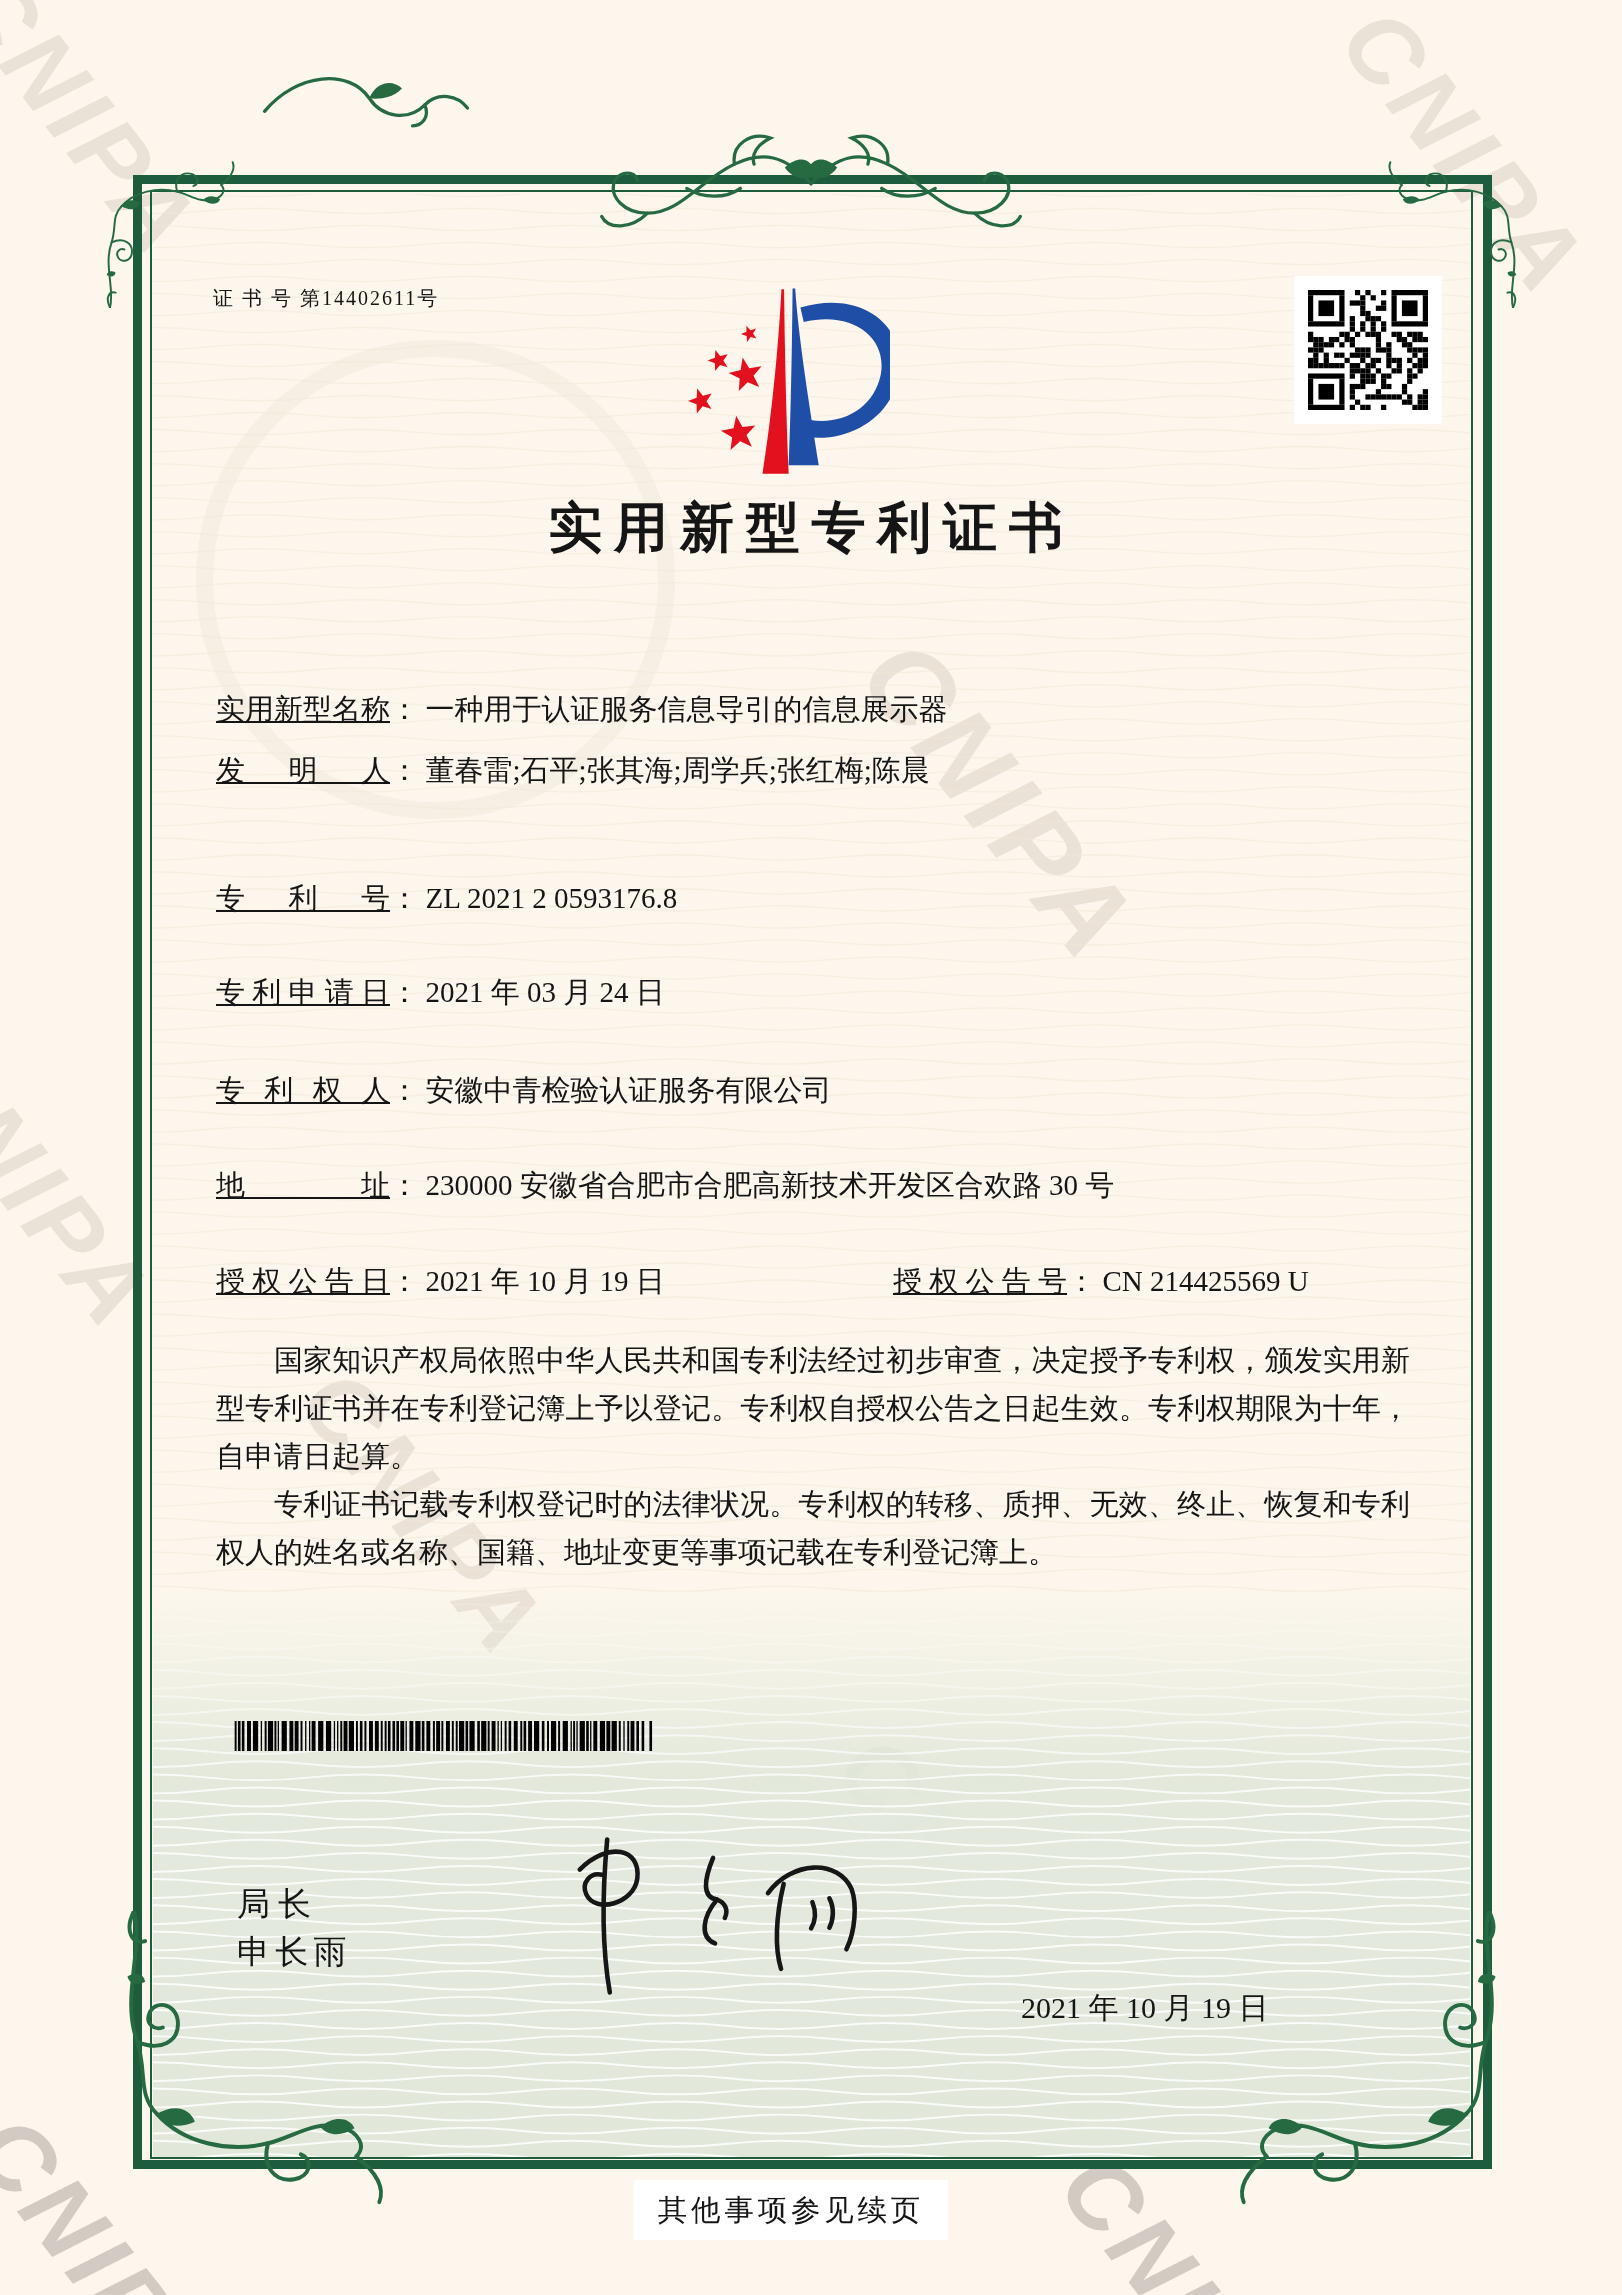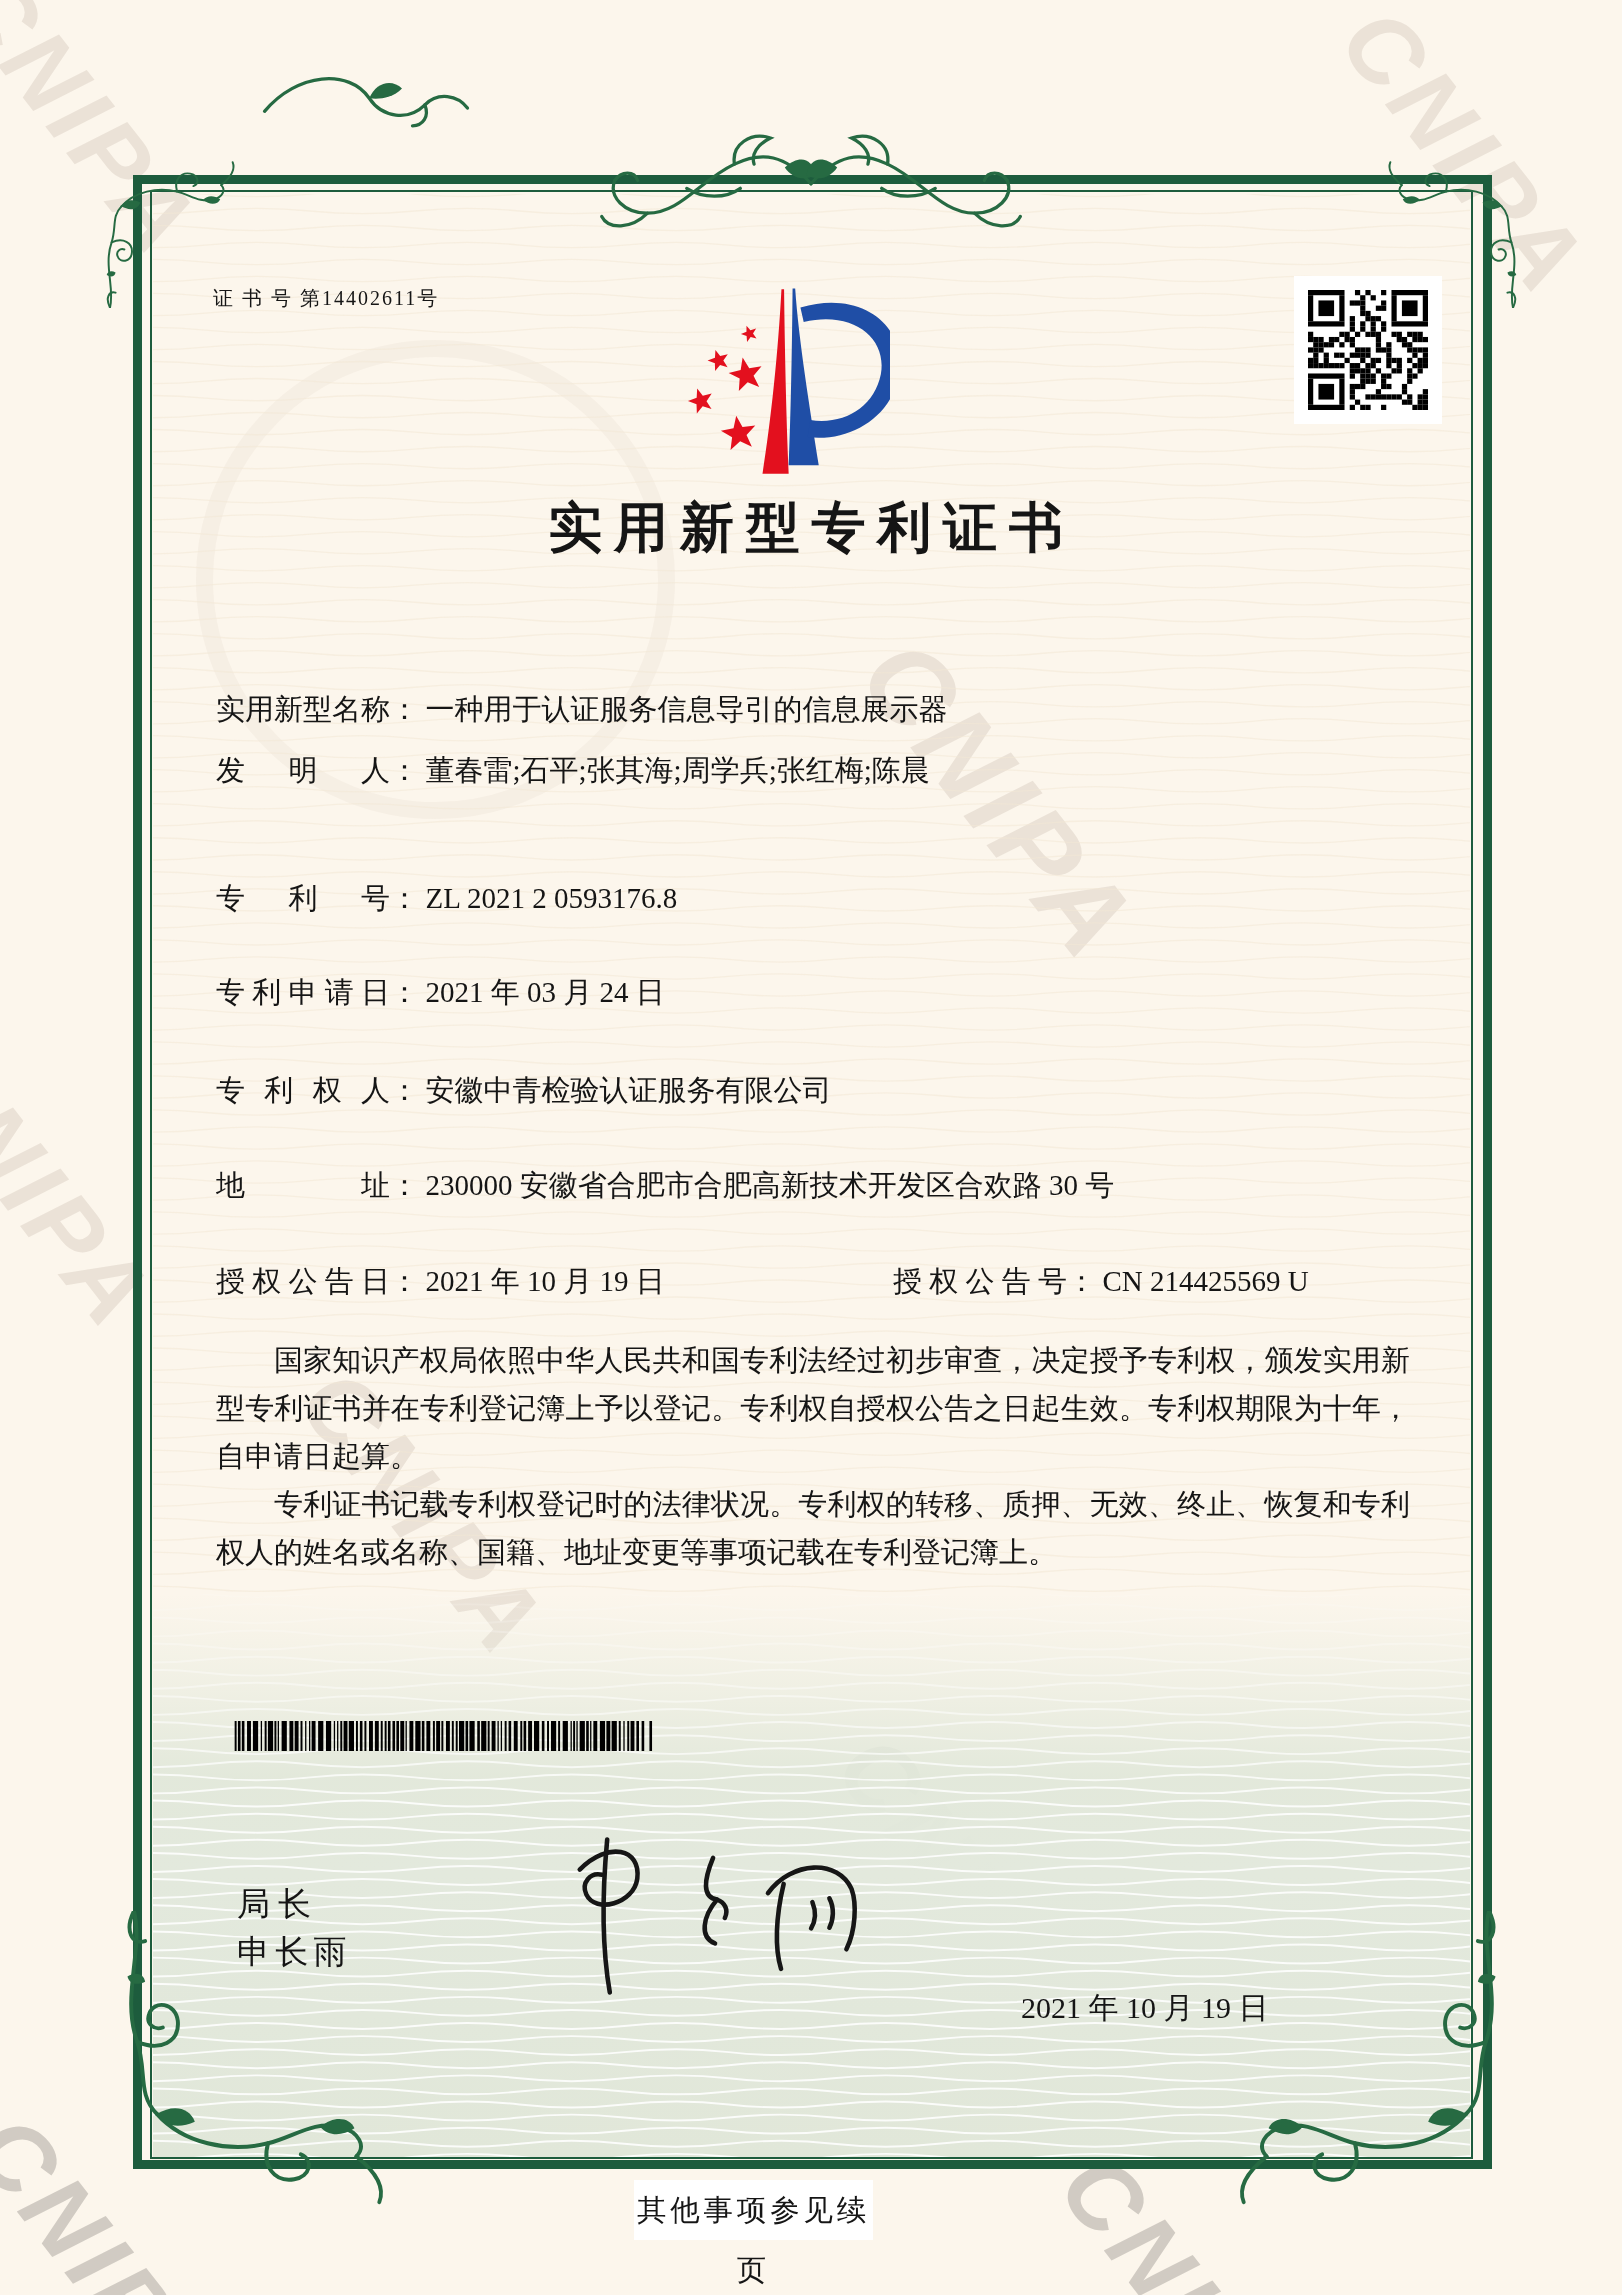--- a/index.html
+++ b/index.html
@@ -27,31 +27,31 @@
     font-style:italic;font-weight:700;font-size:98px;letter-spacing:6.5px;
     color:rgba(172,150,134,0.20);transform:rotate(52deg);transform-origin:left top;
     white-space:nowrap;pointer-events:none;}
   .wm-ring{position:absolute;left:196px;top:340px;width:445px;height:445px;border-radius:50%;
     border:17px solid rgba(205,190,172,0.12);}
   
   .certno{position:absolute;left:213px;top:285px;font-size:20px;letter-spacing:2px;}
   .title{position:absolute;left:0;right:0;top:492px;text-align:center;
     font-size:54px;font-weight:700;letter-spacing:11.8px;}
   .frow{position:absolute;left:216px;width:1197px;font-size:29px;white-space:nowrap;}
-  .flabel{display:inline-block;width:174px;text-align:justify;text-align-last:justify;vertical-align:bottom;}
+  .flabel{display:inline-block;width:174px;text-align:justify;text-align-last:justify;vertical-align:bottom;text-decoration:underline;}
   .fcolon{display:inline-block;}
   .fvalue{margin-left:6.5px;}
   .fgroup2{position:absolute;left:641px;top:0;margin-left:36px;}
   .para{position:absolute;left:216px;width:1194px;font-size:29px;line-height:48px;
     text-align:justify;text-indent:58px;}
   .sig-title{position:absolute;left:237px;top:1866px;font-size:33px;letter-spacing:7.9px;margin-top:16px;}
   .sig-name{position:absolute;left:237px;top:1930px;font-size:33px;letter-spacing:5.2px;}
   .issue-date{position:absolute;left:1021px;top:1988px;font-size:30px;}
   .page-note{position:absolute;left:0;right:0;top:2097px;text-align:center;font-size:26px;}
-  .cont-box{position:absolute;left:634px;top:2180px;width:239px;height:60px;background:#ffffff;
+  .cont-box{position:absolute;left:634px;top:2180px;width:314px;height:60px;background:#ffffff;
     text-align:center;}
   .cont-box span{line-height:60px;font-size:29.4px;letter-spacing:3.9px;}
   
   .logo{position:absolute;left:686px;top:280px;width:204px;height:199px;}
   .qrbox{position:absolute;left:1294px;top:276px;width:148px;height:148px;background:#ffffff;}
   .qrbox svg{position:absolute;left:13.7px;top:13.7px;}
   .barcode{position:absolute;left:234px;top:1721px;width:420px;height:30px;}
   .signature{position:absolute;left:517px;top:1829px;width:366px;height:170px;}
   .orn{position:absolute;pointer-events:none;}
 </style>

